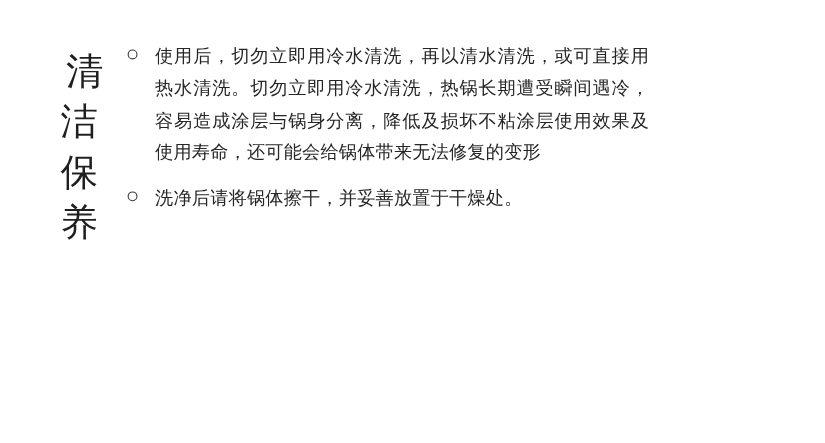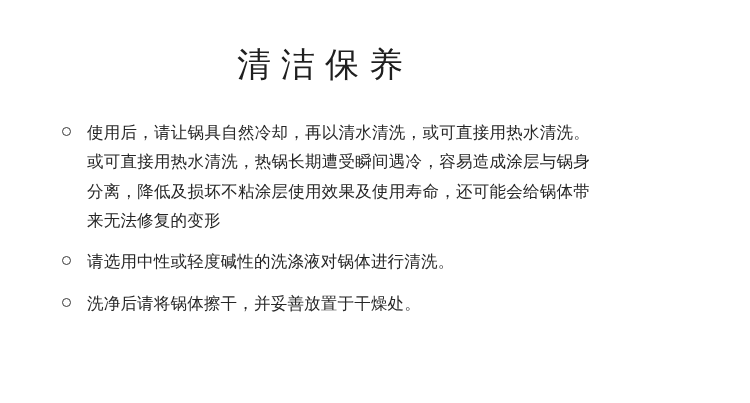--- a/index.html
+++ b/index.html
@@ -13,21 +13,21 @@
     font-family: "DejaVu Sans", "Liberation Sans", sans-serif;
     color: #2b2b2b;
     overflow: hidden;
   }
   .page {
     width: 640px;
     height: 403px;
     box-sizing: border-box;
     padding: 36px 50px 20px 50px;
     display: flex;
-    flex-direction: column;
+    flex-direction: row;
     align-items: stretch;
     background: #ffffff;
   }
   .title {
     text-align: center;
     font-family: "DejaVu Serif", "Liberation Serif", serif;
     font-size: 34px;
     letter-spacing: 10px;
     color: #1f1f1f;
     font-weight: 400;
@@ -66,27 +66,23 @@
 <body>
 
 <div class="page">
 
   <div class="title">清洁保养</div>
 
   <ul class="list">
 
     <li class="item">
       <span class="bullet"></span>
-      <span class="text">使用后，请让锅具自然冷却，再以清水清洗，或可直接用热水清洗。或可直接用热水清洗，热锅长期遭受瞬间遇冷，容易造成涂层与锅身分离，降低及损坏不粘涂层使用效果及使用寿命，还可能会给锅体带来无法修复的变形</span>
+      <span class="text">使用后，切勿立即用冷水清洗，再以清水清洗，或可直接用热水清洗。切勿立即用冷水清洗，热锅长期遭受瞬间遇冷，容易造成涂层与锅身分离，降低及损坏不粘涂层使用效果及使用寿命，还可能会给锅体带来无法修复的变形</span>
     </li>
 
-    <li class="item">
-      <span class="bullet"></span>
-      <span class="text">请选用中性或轻度碱性的洗涤液对锅体进行清洗。</span>
-    </li>
 
 
     <li class="item">
       <span class="bullet"></span>
       <span class="text">洗净后请将锅体擦干，并妥善放置于干燥处。</span>
     </li>
 
   </ul>
 
 </div>

